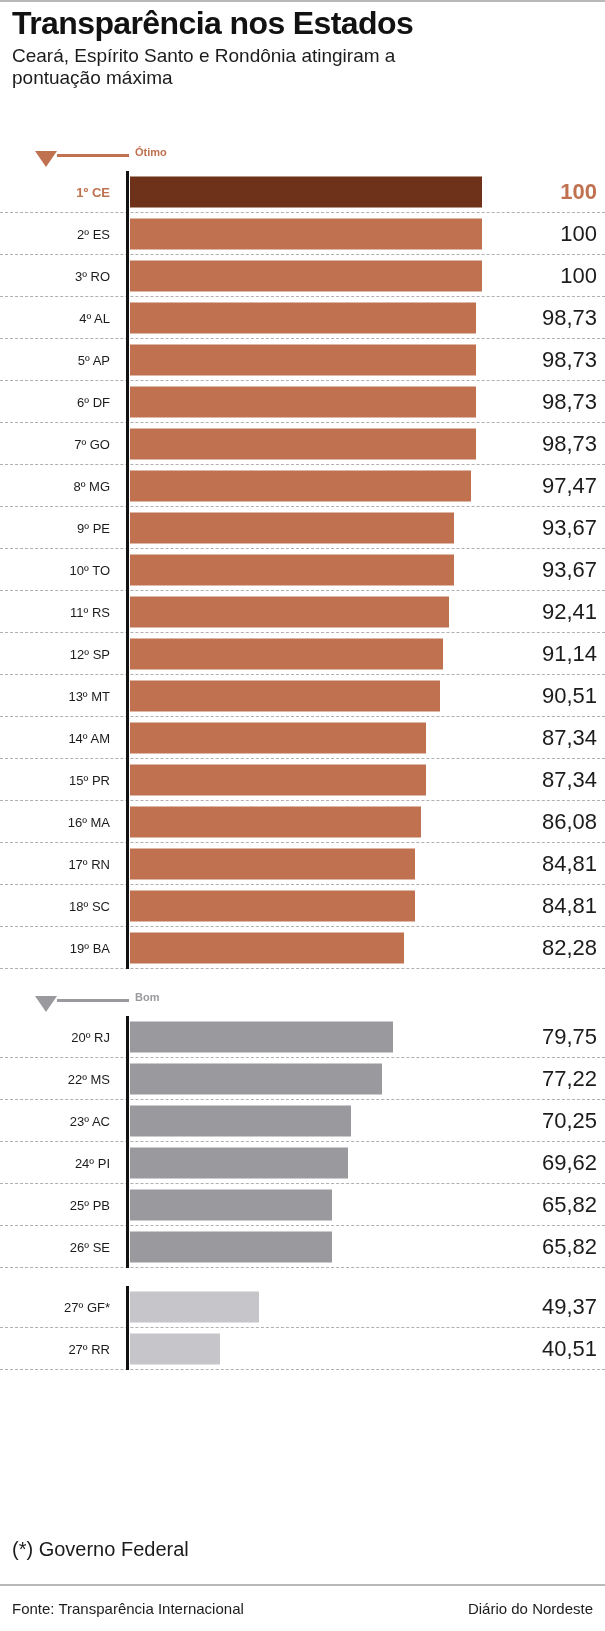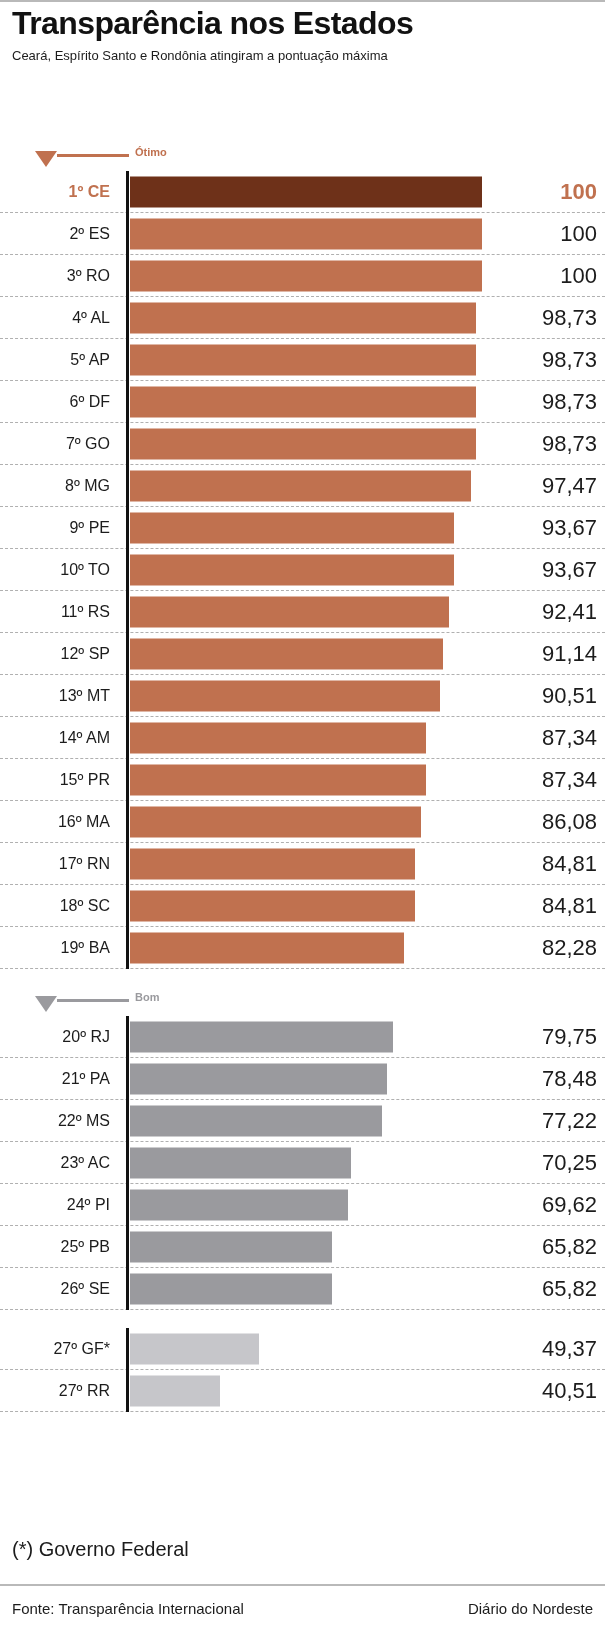--- a/index.html
+++ b/index.html
@@ -28,21 +28,21 @@
   .header { position: absolute; top: 4px; left: 12px; width: 585px; }
   .title {
     font-size: 32px;
     font-weight: bold;
     letter-spacing: -0.6px;
     line-height: 38px;
     color: #121212;
     white-space: nowrap;
   }
   .subtitle {
-    font-size: 13px;
+    font-size: 19px;
     line-height: 22px;
     color: #1c1c1c;
     margin-top: 3px;
     max-width: 470px;
   }
   
   .chart {
     position: absolute;
     top: 142px;
     left: 0;
@@ -92,21 +92,21 @@
     border-bottom: 1.5px dashed #b0b0b0;
   }
   .row:last-child { }
   .rank {
     position: absolute;
     left: 0;
     width: 110px;
     top: 50%;
     transform: translateY(-50%);
     text-align: right;
-    font-size: 16px;
+    font-size: 13px;
     color: #1c1c1c;
     white-space: nowrap;
   }
   .row.first .rank {
     font-weight: bold;
     color: #c0714f;
   }
   .axis {
     position: absolute;
     left: 126px;
@@ -355,28 +355,20 @@
         <div class="rows">
           <div class="row">
             <div class="rank">20º RJ</div>
             <div class="axis"></div>
             <div class="barwrap">
               <div class="bar" style="width: 262.9px;"></div>
             </div>
             <div class="val">79,75</div>
           </div>
           <div class="row">
-            <div class="rank">21º PA</div>
-            <div class="axis"></div>
-            <div class="barwrap">
-              <div class="bar" style="width: 257.3px;"></div>
-            </div>
-            <div class="val">78,48</div>
-          </div>
-          <div class="row">
             <div class="rank">22º MS</div>
             <div class="axis"></div>
             <div class="barwrap">
               <div class="bar" style="width: 251.8px;"></div>
             </div>
             <div class="val">77,22</div>
           </div>
           <div class="row">
             <div class="rank">23º AC</div>
             <div class="axis"></div>

